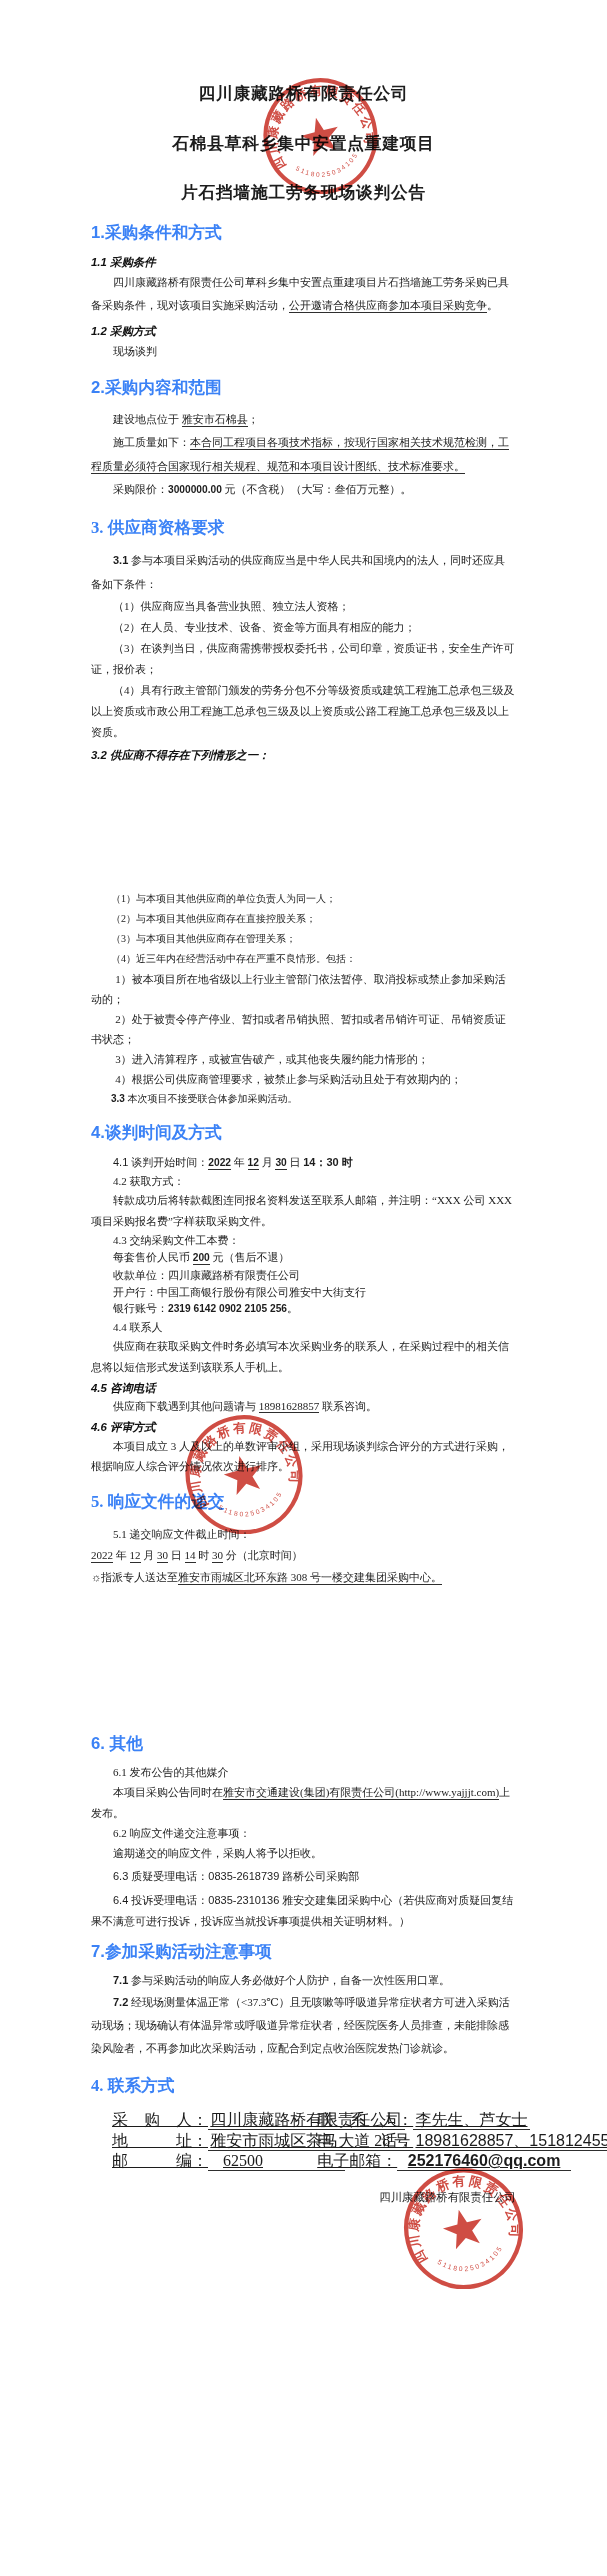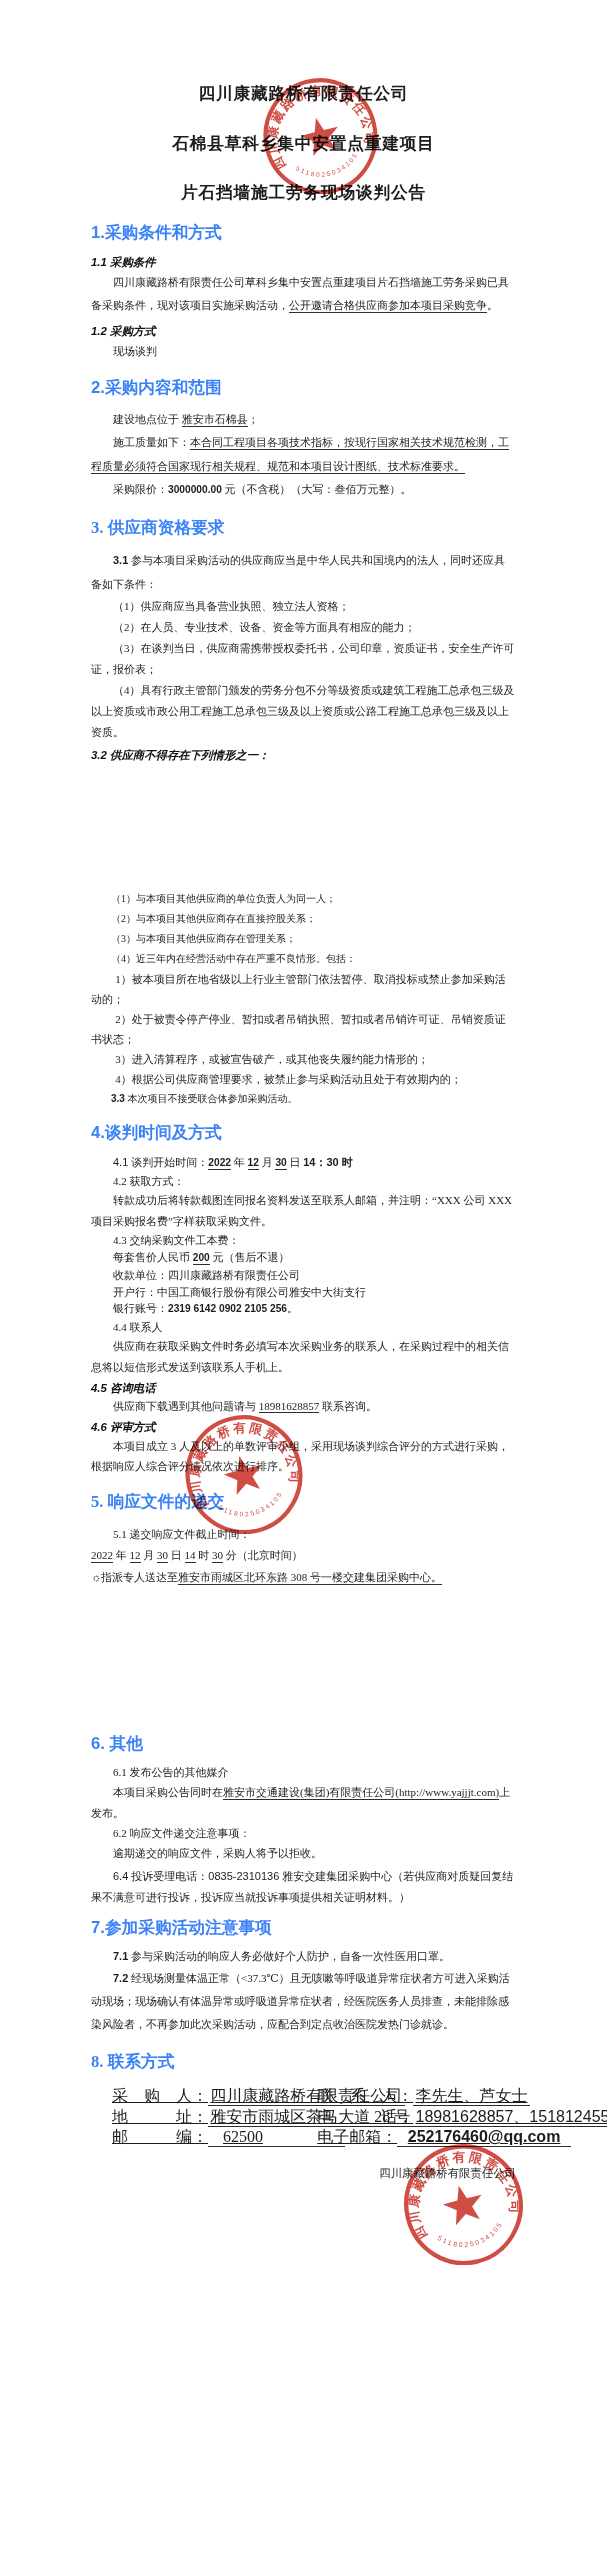--- a/index.html
+++ b/index.html
@@ -156,27 +156,28 @@
   <p class="l30n"><span class="u">2022</span><span> 年 </span><span class="u">12</span><span> 月 </span><span class="u">30</span><span> 日 </span><span class="u">14</span><span> 时 </span><span class="u">30</span><span> 分（北京时间）</span></p>
   <p class="l28n"><span>☼</span><span>指派专人送达至</span><span class="u">雅安市雨城区北环东路 308 号一楼交建集团采购中心。</span></p>
 
   <div class="spacer2"></div>
 
   <p class="h1" style="margin-bottom:7.6px">6. 其他</p>
   <p class="l26">6.1 发布公告的其他媒介</p>
   <p class="pp"><span>本项目采购公告同时在</span><span class="u">雅安市交通建设(集团)有限责任公司(http://www.yajjjt.com)</span><span>上发布。</span></p>
   <p class="l26">6.2 响应文件递交注意事项：</p>
   <p class="l26">逾期递交的响应文件，采购人将予以拒收。</p>
+  <p class="l28 hs" style="margin-top:3px">6.3 质疑受理电话：0835-2618739 路桥公司采购部</p>
   <p class="l28 hs" style="margin-top:3px">6.4 投诉受理电话：0835-2310136 雅安交建集团采购中心（若供应商对质疑回复结果不满意可进行投诉，投诉应当就投诉事项提供相关证明材料。）</p>
 
   <p class="h1" style="margin-top:7.6px;margin-bottom:7px">7.参加采购活动注意事项</p>
   <p class="l28"><span class="bs">7.1</span><span> 参与采购活动的响应人务必做好个人防护，自备一次性医用口罩。</span></p>
   <p class="l30"><span class="bs">7.2</span><span> 经现场测量体温正常（&lt;37.3℃）且无咳嗽等呼吸道异常症状者方可进入采购活动现场；现场确认有体温异常或呼吸道异常症状者，经医院医务人员排查，未能排除感染风险者，不再参加此次采购活动，应配合到定点收治医院发热门诊就诊。</span></p>
 
-  <p class="h1 m2" style="margin-bottom:13.7px">8. 联系方式</p>
+  <p class="h1 m2" style="margin-bottom:13.7px">4. 联系方式</p>
   <div class="contact">
     <div class="ccol left">
       <p class="crow"><span>采　购　人：</span><span class="cv">四川康藏路桥有限责任公司</span></p>
       <p class="crow"><span>地　　　址：</span><span class="cv">雅安市雨城区茶马大道 28 号</span></p>
       <p class="crow"><span>邮　　　编：</span><span class="cv wide">62500</span></p>
     </div>
     <div class="ccol right">
       <p class="crow"><span>联　系　人：</span><span class="cv">李先生、芦女士</span></p>
       <p class="crow"><span>电　　　话：</span><span class="cv tel">18981628857、15181245552</span></p>
       <p class="crow"><span>电子邮箱：</span><span class="cv mail">252176460@qq.com</span></p>

